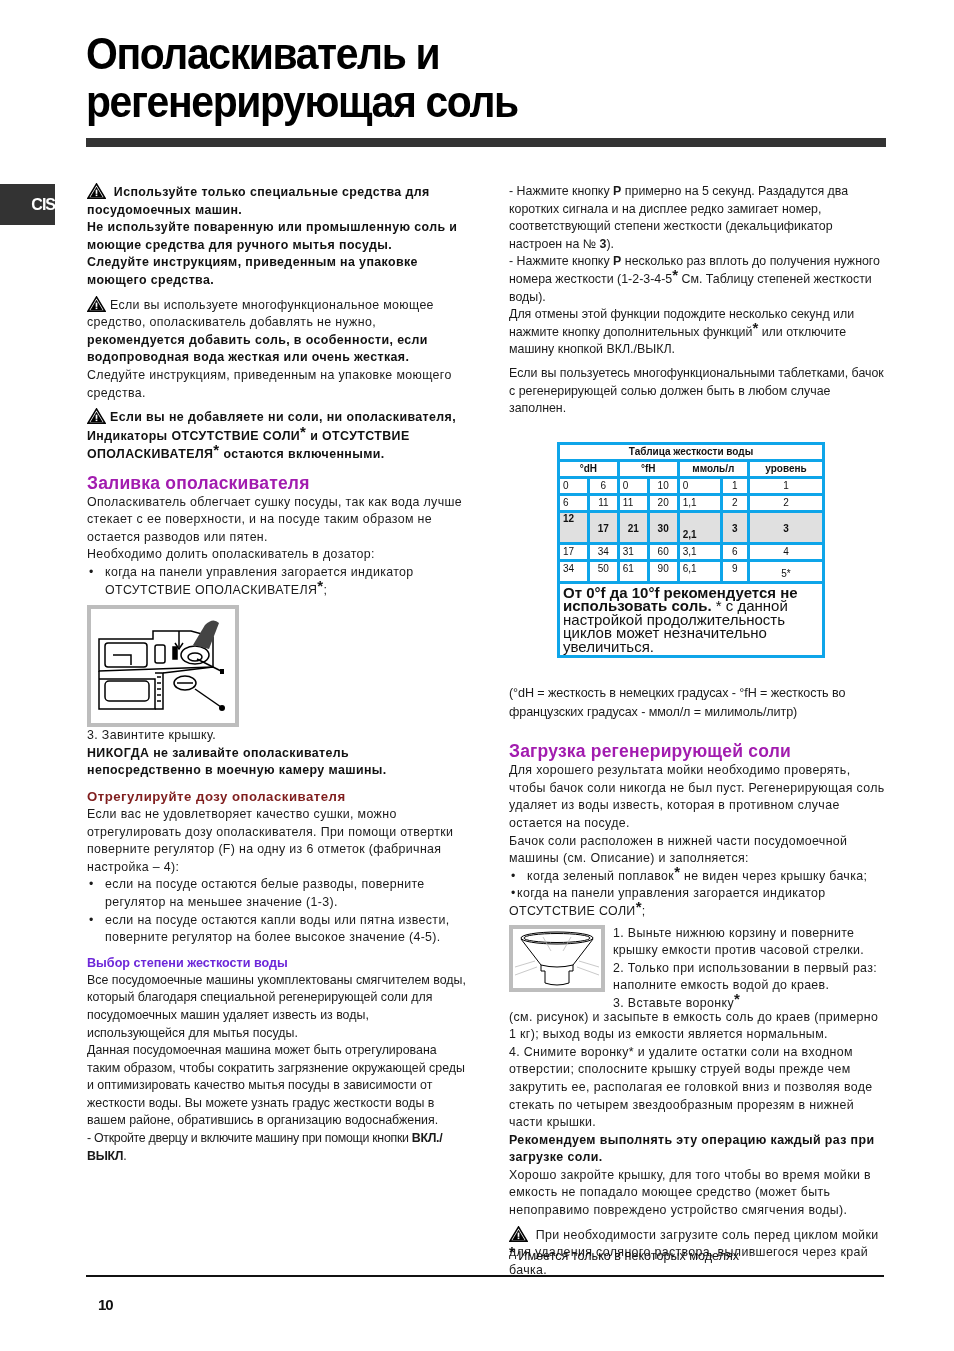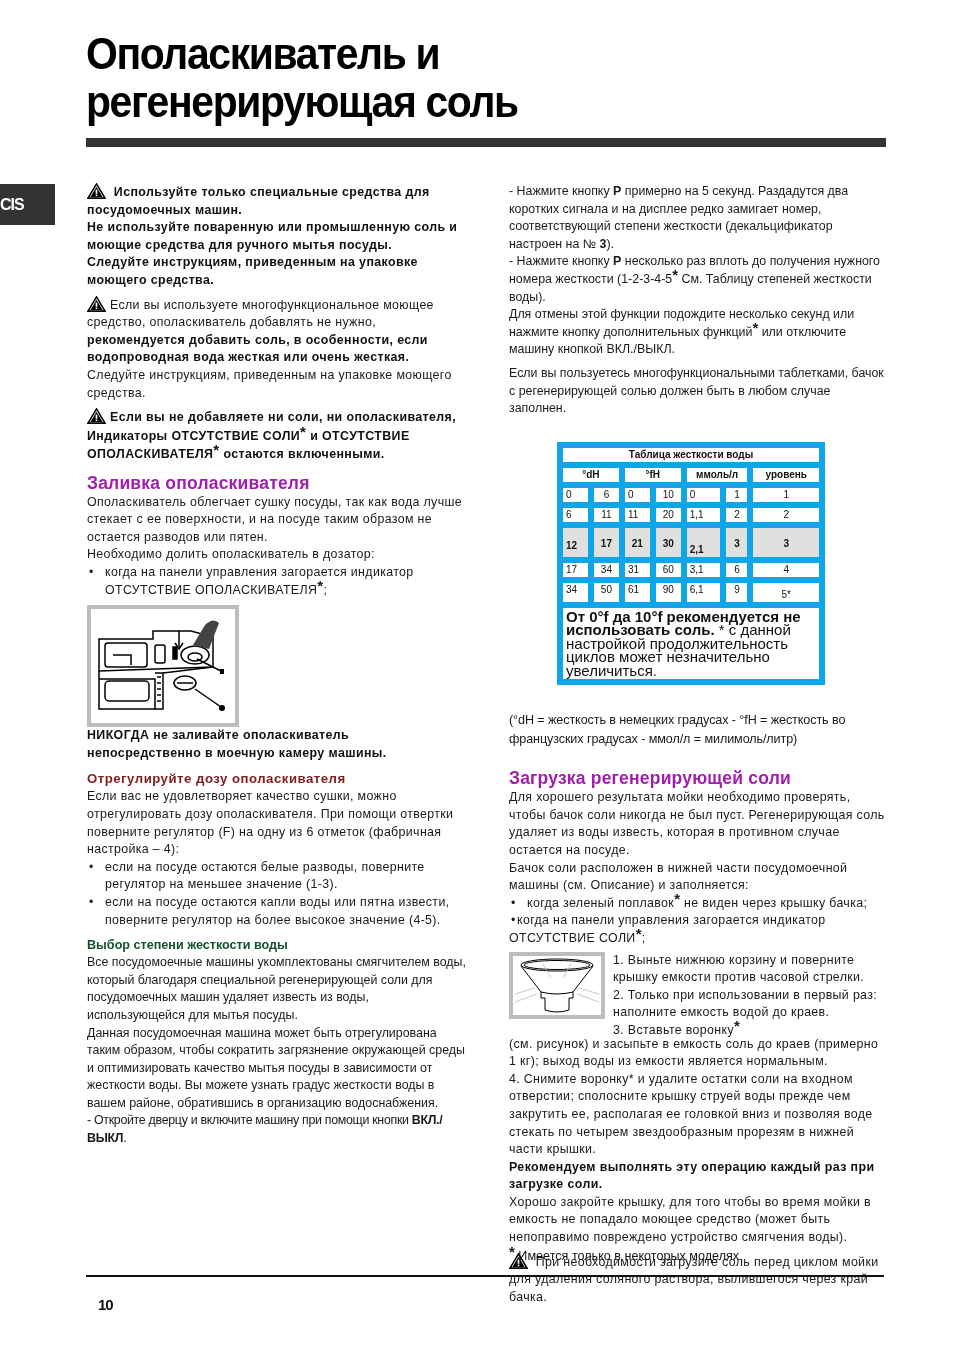--- a/index.html
+++ b/index.html
@@ -5,48 +5,48 @@
   * { box-sizing: border-box; margin: 0; padding: 0; }
   html, body { width: 954px; height: 1351px; background: #ffffff; overflow: hidden; }
   body { position: relative; font-family: "Liberation Sans", sans-serif; color: #111; }
 
   .title { position: absolute; left: 86px; top: 30px; width: 820px;
     font-family: "Liberation Sans", sans-serif; font-weight: bold; font-size: 44px;
     line-height: 48px; letter-spacing: -1.5px; transform: scaleX(0.93); transform-origin: left top; color: #000; }
   .title-rule { position: absolute; left: 86px; top: 138px; width: 800px; height: 9px; background: #333333; }
 
   .cis-tab { position: absolute; left: 0; top: 184px; width: 55px; height: 41px; background: #333333;
-    color: #fff; font-weight: bold; font-size: 16px; line-height: 41px; text-align: left; letter-spacing: -1px; }
+    color: #fff; font-weight: bold; font-size: 16px; line-height: 41px; text-align: right; letter-spacing: -1px; }
 
   .col { position: absolute; font-size: 12.4px; line-height: 17.6px; color: #1a1a1a; }
   .col-left { left: 87px; top: 183px; width: 380px; }
   .col-right { left: 509px; top: 183px; width: 380px; }
 
   p { margin: 0; }
   .b { font-weight: bold; letter-spacing: 0.4px; color: #111; }
   .sp { letter-spacing: 0.35px; }
   .gap { margin-top: 6px; }
   .warn { display: inline-block; width: 19px; height: 16px; vertical-align: -3px; margin-right: 4px; }
   sup.ast { font-size: 15px; line-height: 0; vertical-align: 3px; font-weight: bold; }
 
   h2 { font-size: 17.5px; line-height: 22px; font-weight: bold; color: #a21caf; letter-spacing: 0.2px; margin-top: 8px; }
   h3 { font-size: 13.2px; line-height: 18px; font-weight: bold; color: #7f1d1d; letter-spacing: 0.5px; margin-top: 8px; }
-  h4 { font-size: 12.6px; line-height: 17px; font-weight: bold; color: #14532d; margin-top: 8px; }
+  h4 { font-size: 12.6px; line-height: 17px; font-weight: bold; color: #6d28d9; margin-top: 8px; }
 
   .bullet { position: relative; padding-left: 18px; }
   .bullet::before { content: "•"; position: absolute; left: 2px; top: 0; }
 
   .figure-row { display: flex; margin-top: 6px; }
   .fig-box { flex: none; border: 4px solid #bdbdbd; background: #fff; }
   .fig1 { width: 152px; height: 122px; margin-right: 7px; }
   .fig2 { width: 96px; height: 67px; margin-right: 8px; }
 
   .tbl-wrap { margin: 24px 0 0 48px; width: 268px; }
   table.hard { border-collapse: collapse; width: 268px; font-size: 10px; line-height: 12px; color: #111; }
-  table.hard td, table.hard th { border: 6px solid #0ea5e9; padding: 1px 3px; }
+  table.hard td, table.hard th { border: 3px solid #0ea5e9; padding: 1px 3px; }
   table.hard th { font-weight: bold; text-align: center; }
   table.hard td { text-align: center; }
   table.hard td.l { text-align: left; }
   table.hard tr.hl td { background: #e0e0e0; font-weight: bold; }
   table.hard td.note { text-align: left; font-size: 15px; line-height: 13.5px; padding: 2px 3px; }
 
   .footer-rule { position: absolute; left: 86px; top: 1275px; width: 798px; height: 2px; background: #111; }
   .page-num { position: absolute; left: 98px; top: 1296px; font-weight: bold; font-size: 15px; letter-spacing: -1px; }
   .footnote { position: absolute; left: 509px; top: 1249px; font-size: 12.6px; }
 </style>
@@ -135,20 +135,21 @@
           <line x1="106" y1="50" x2="130" y2="62"></line>
           <line x1="88" y1="22" x2="88" y2="38"></line>
           <path d="M84 34 L88 40 L92 34"></path>
         </g>
         <path d="M102 36 L114 16 Q122 8 128 14 L118 40 Z" fill="#444"></path>
         <circle cx="131" cy="99" r="3" fill="#000"></circle>
         <rect x="129" y="60" width="4" height="5" fill="#000"></rect>
       </svg>
     </div>
   </div>
+  <p class="sp">3. Завинтите крышку.</p>
   <p class="b">НИКОГДА не заливайте ополаскиватель непосредственно в моечную камеру машины.</p>
 
   <h3>Отрегулируйте дозу ополаскивателя</h3>
   <p class="sp">Если вас не удовлетворяет качество сушки, можно отрегулировать дозу ополаскивателя. При помощи отвертки поверните регулятор (F) на одну из 6 отметок (фабричная настройка – 4):</p>
   <p class="bullet sp">если на посуде остаются белые разводы, поверните регулятор на меньшее значение (1-3).</p>
   <p class="bullet sp">если на посуде остаются капли воды или пятна извести, поверните регулятор на более высокое значение (4-5).</p>
 
   <h4>Выбор степени жесткости воды</h4>
   <p>Все посудомоечные машины укомплектованы смягчителем воды, который благодаря специальной регенерирующей соли для посудомоечных машин удаляет известь из воды, использующейся для мытья посуды.</p>
   <p>Данная посудомоечная машина может быть отрегулирована таким образом, чтобы сократить загрязнение окружающей среды и оптимизировать качество мытья посуды в зависимости от жесткости воды. Вы можете узнать градус жесткости воды в вашем районе, обратившись в организацию водоснабжения.</p>
@@ -185,21 +186,21 @@
       <tr>
         <td class="l">6</td>
             <td>11</td>
         <td class="l">11</td>
             <td>20</td>
         <td class="l">1,1</td>
             <td>2</td>
         <td>2</td>
       </tr>
       <tr class="hl">
-        <td class="l" style="vertical-align:top;padding-top:12px">12</td>
+        <td class="l" style="vertical-align:top;padding-top:0">12</td>
             <td style="padding-top:4px">17</td>
         <td style="padding-top:4px">21</td>
             <td style="padding-top:4px">30</td>
         <td class="l" style="padding-top:16px">2,1</td>
             <td style="padding-top:4px">3</td>
         <td style="padding-top:4px">3</td>
       </tr>
       <tr>
         <td class="l">17</td>
             <td>34</td>

